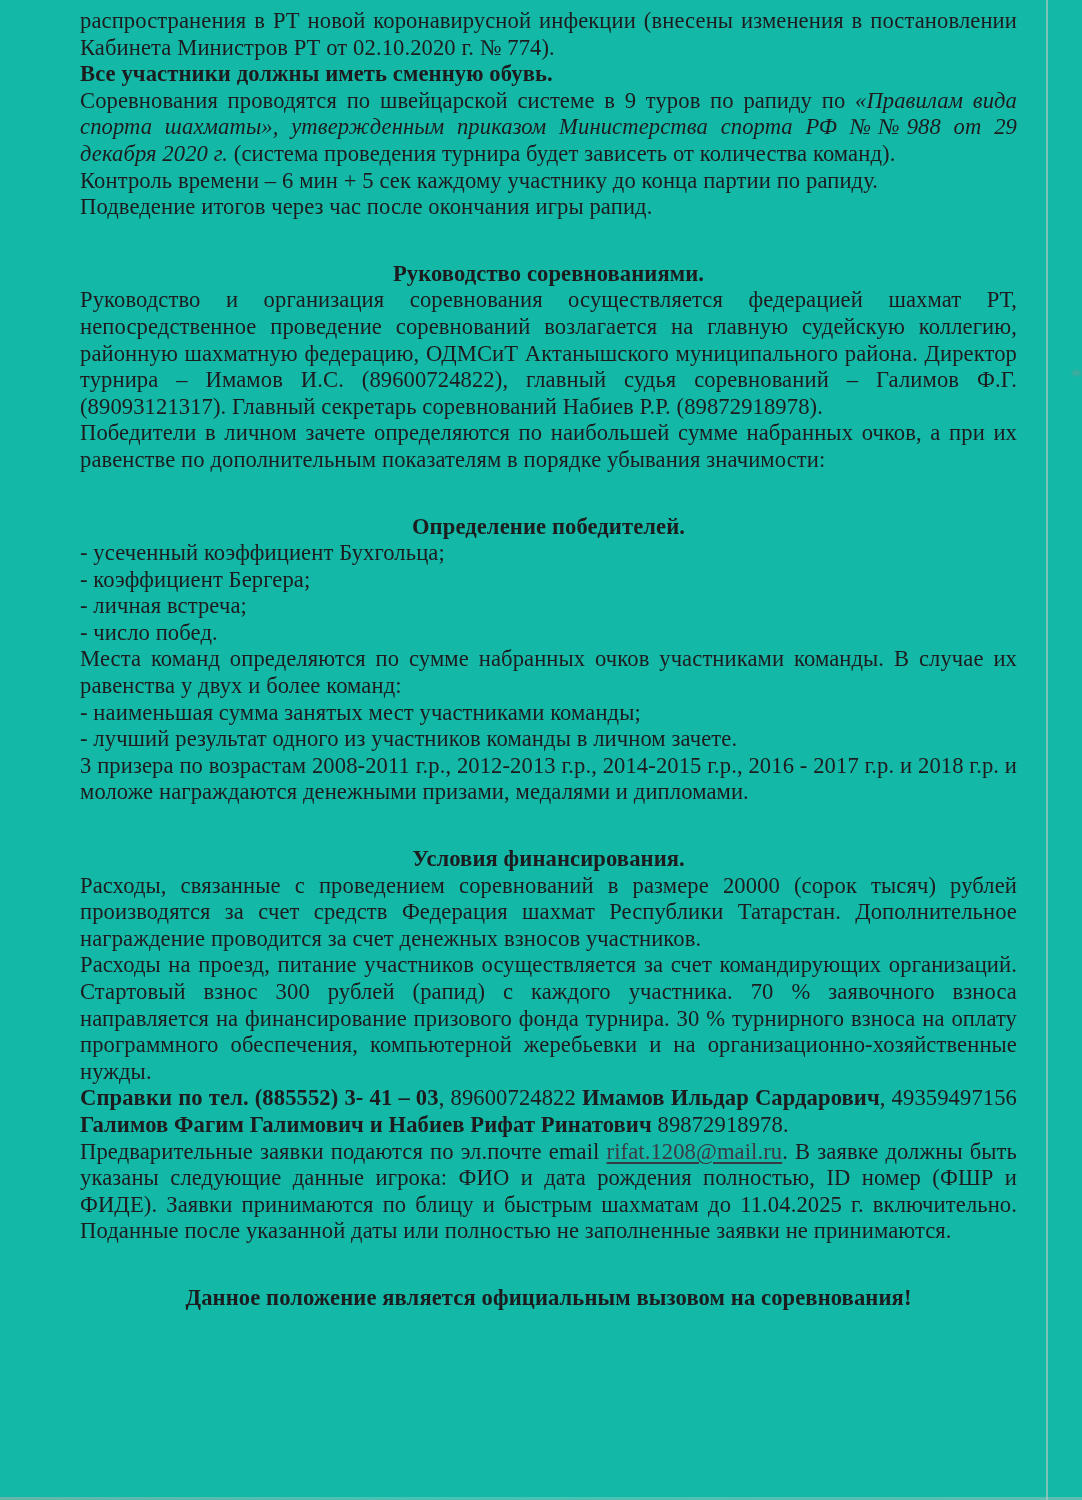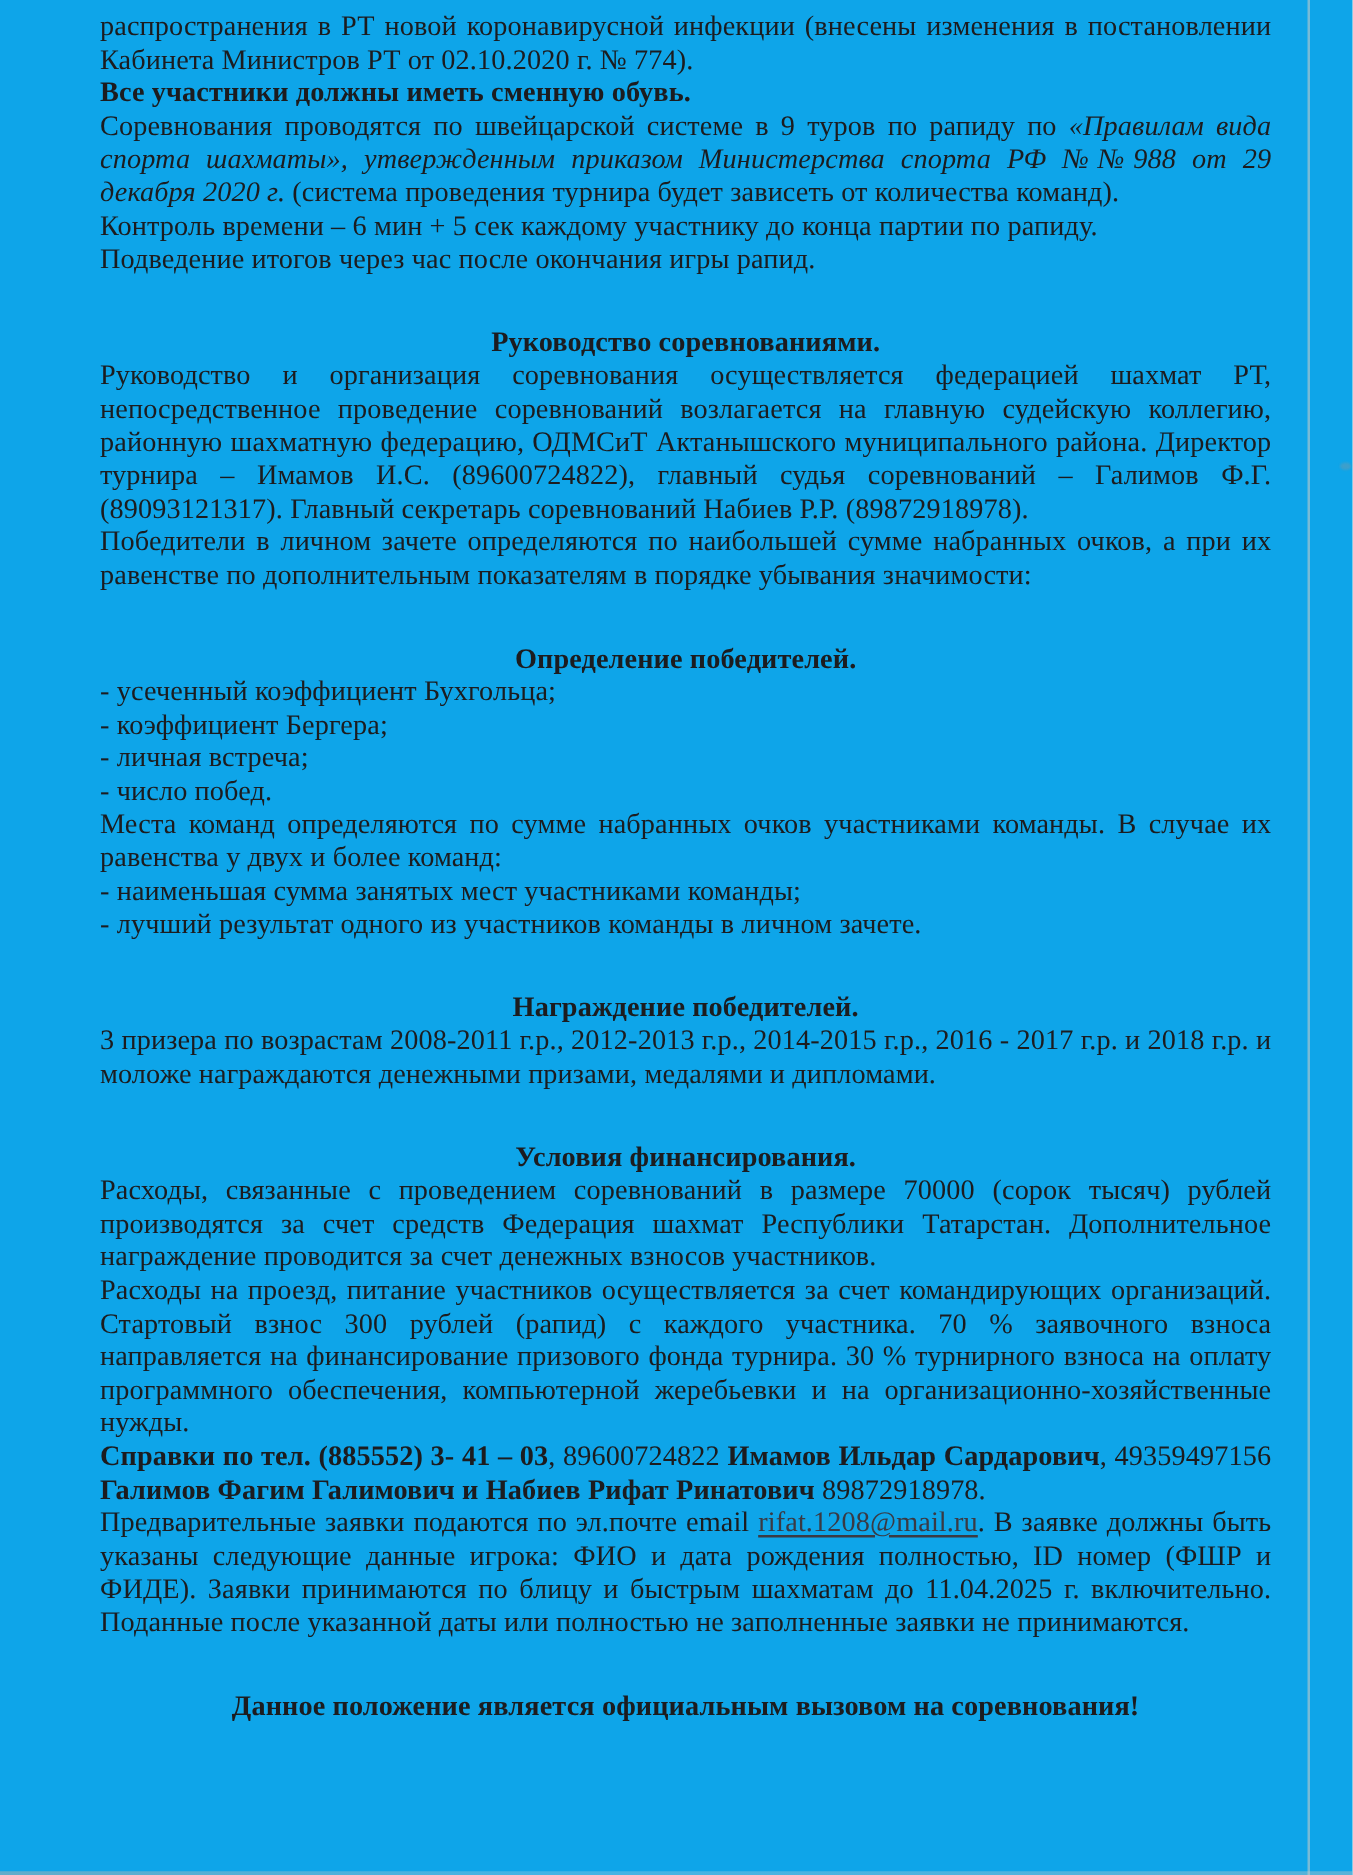--- a/index.html
+++ b/index.html
@@ -5,21 +5,21 @@
   html, body {
     margin: 0;
     padding: 0;
     background: #e8e8e6;
   }
   .page {
     position: relative;
     width: 1082px;
     height: 1500px;
     margin: 0 auto;
-    background: #0ea5e9;
+    background: #14b8a6;
     overflow: hidden;
     box-sizing: border-box;
   }
   .doc-body {
     position: absolute;
     top: 8px;
     left: 80px;
     width: 937px;
     font-family: "Liberation Serif", "DejaVu Serif", serif;
     font-size: 22.6px;
@@ -84,24 +84,23 @@
       <div class="block paragraph"><span class="">Руководство и организация соревнования осуществляется федерацией шахмат РТ, непосредственное проведение соревнований возлагается на главную судейскую коллегию, районную шахматную федерацию, ОДМСиТ Актанышского муниципального района. Директор турнира – Имамов И.С. (89600724822), главный судья соревнований – Галимов Ф.Г. (89093121317). Главный секретарь соревнований Набиев Р.Р. (89872918978).</span></div>
       <div class="block paragraph"><span class="">Победители в личном зачете определяются по наибольшей сумме набранных очков, а при их равенстве по дополнительным показателям в порядке убывания значимости:</span></div>
       <div class="block heading"><span class="b ">Определение победителей.</span></div>
       <div class="block paragraph"><span class="">- усеченный коэффициент Бухгольца;</span></div>
       <div class="block paragraph"><span class="">- коэффициент Бергера;</span></div>
       <div class="block paragraph"><span class="">- личная встреча;</span></div>
       <div class="block paragraph"><span class="">- число побед.</span></div>
       <div class="block paragraph"><span class="">Места команд определяются по сумме набранных очков участниками команды. В случае их равенства у двух и более команд:</span></div>
       <div class="block paragraph"><span class="">- наименьшая сумма занятых мест участниками команды;</span></div>
       <div class="block paragraph"><span class="">- лучший результат одного из участников команды в личном зачете.</span></div>
-      <div class="block heading"><span class="b ">Награждение победителей.</span></div>
       <div class="block paragraph"><span class="">3 призера по возрастам 2008-2011 г.р., 2012-2013 г.р., 2014-2015 г.р., 2016 - 2017 г.р. и 2018 г.р. и моложе награждаются денежными призами, медалями и дипломами.</span></div>
       <div class="block heading"><span class="b ">Условия финансирования.</span></div>
-      <div class="block paragraph"><span class="">Расходы, связанные с проведением соревнований в размере 70000 (сорок тысяч) рублей производятся за счет средств Федерация шахмат Республики Татарстан. Дополнительное награждение проводится за счет денежных взносов участников.</span></div>
+      <div class="block paragraph"><span class="">Расходы, связанные с проведением соревнований в размере 20000 (сорок тысяч) рублей производятся за счет средств Федерация шахмат Республики Татарстан. Дополнительное награждение проводится за счет денежных взносов участников.</span></div>
       <div class="block paragraph"><span class="">Расходы на проезд, питание участников осуществляется за счет командирующих организаций. Стартовый взнос 300 рублей (рапид) с каждого участника. 70 % заявочного взноса направляется на финансирование призового фонда турнира. 30 % турнирного взноса на оплату программного обеспечения, компьютерной жеребьевки и на организационно-хозяйственные нужды.</span></div>
       <div class="block paragraph"><span class="b ">Справки по тел. (885552) 3- 41 – 03</span><span class="">, 89600724822 </span><span class="b ">Имамов Ильдар Сардарович</span><span class="">, 49359497156 </span><span class="b ">Галимов Фагим Галимович и Набиев Рифат Ринатович</span><span class=""> 89872918978.</span></div>
       <div class="block paragraph"><span class="">Предварительные заявки подаются по эл.почте email </span><span class="u">rifat.1208@mail.ru</span><span class="">. В заявке должны быть указаны следующие данные игрока: ФИО и дата рождения полностью, ID номер (ФШР и ФИДЕ). Заявки принимаются по блицу и быстрым шахматам до 11.04.2025 г. включительно. Поданные после указанной даты или полностью не заполненные заявки не принимаются.</span></div>
       <div class="block closing"><span class="b ">Данное положение является официальным вызовом на соревнования!</span></div>
     </div>
   <div class="scan-edge"></div>
   <div class="scan-dot"></div>
   <div class="scan-bottom"></div>
 </div>
 

